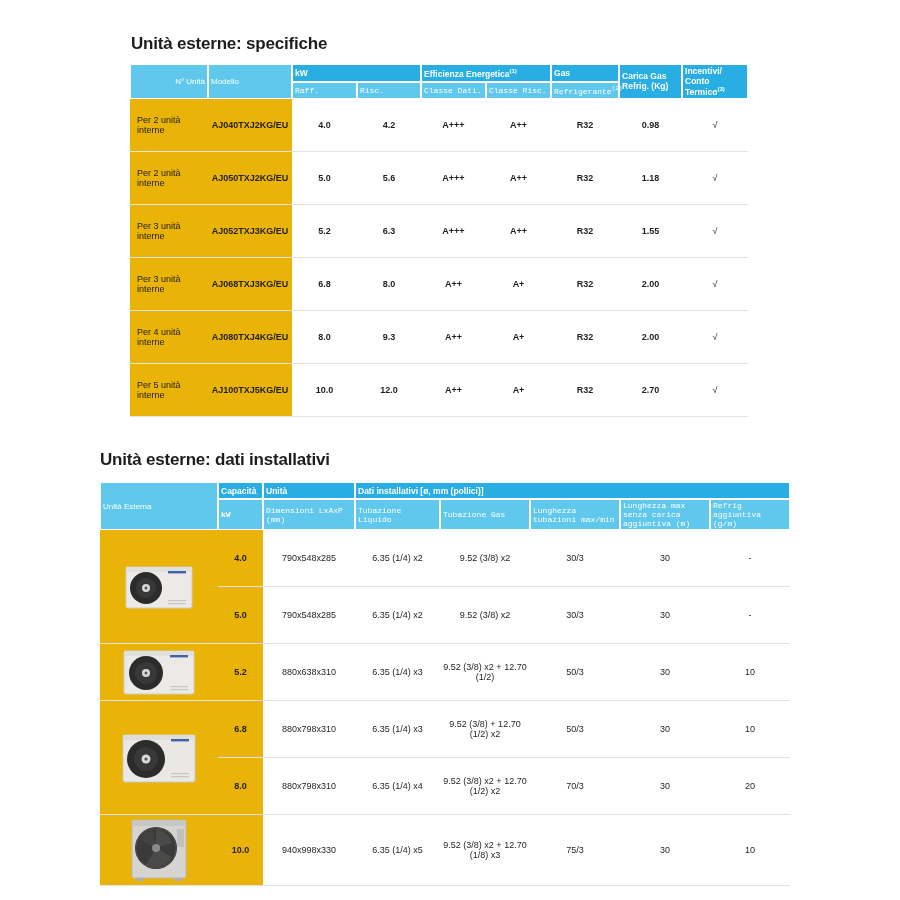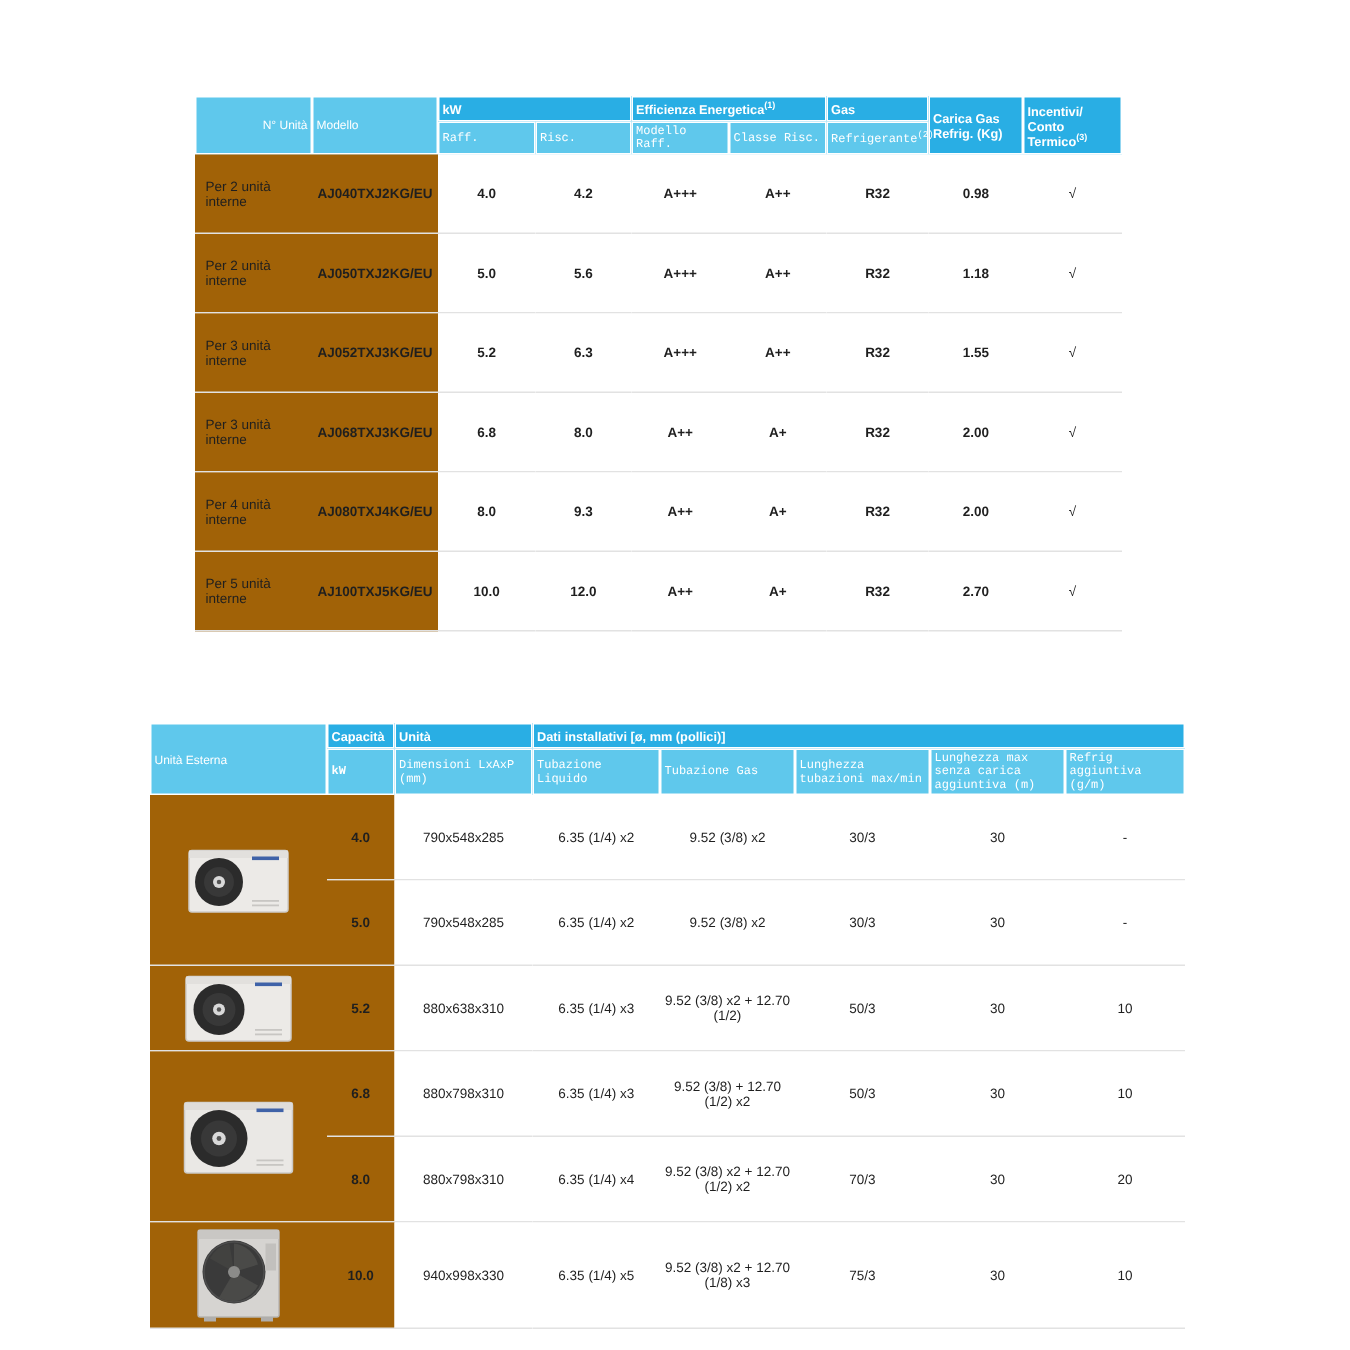--- a/index.html
+++ b/index.html
@@ -21,33 +21,34 @@
   th sup { font-size: 6px; vertical-align: super; }
   .row1 th { height: 17px; }
   .row2 th { height: 16px; font-family: Liberation Mono, monospace; }
   #table2 .row2 th { height: 22px; }
   th.span2 { height: 33px; }
   #table2 th.span2 { height: 39px; }
 
   td { font-size: 9px; color: #1f1f1f; text-align: center; vertical-align: middle; border-bottom: 1px solid #e2e2e2; padding: 2px 3px; background: #ffffff; }
   #table1 td { height: 53px; }
   #table2 td { height: 57px; }
-  td.graybg { background: #a16207; }
+  td.graybg { background: #eab308; }
   td.left { text-align: left; padding-left: 7px; }
   .bold { font-weight: bold; }
   th.left-pad { text-align: right; padding-left: 7px; }
 
   .unit-img-cell { text-align: center; }
   .unit-img-cell svg { display: inline-block; vertical-align: middle; }
 </style>
 </head>
 <body>
 
 <div class="page">
 
+  <div class="section-title" id="title1">Unità esterne: specifiche</div>
 
   <table id="table1">
     <colgroup>
       <col style="width:78px">
         <col style="width:84px">
         <col style="width:65px">
         <col style="width:64px">
       <col style="width:65px">
         <col style="width:65px">
         <col style="width:68px">
@@ -60,21 +61,21 @@
         <th class="hdr-light span2" rowspan="2">Modello</th>
         <th class="hdr-dark" colspan="2">kW</th>
         <th class="hdr-dark" colspan="2"><span>Efficienza Energetica</span><sup>(1)</sup></th>
         <th class="hdr-dark">Gas</th>
         <th class="hdr-dark span2" rowspan="2"><span>Carica Gas</span><br><span>Refrig. (Kg)</span></th>
         <th class="hdr-dark span2" rowspan="2"><span>Incentivi/</span><br><span>Conto Termico</span><sup>(3)</sup></th>
       </tr>
       <tr class="row2">
         <th class="hdr-light">Raff.</th>
         <th class="hdr-light">Risc.</th>
-        <th class="hdr-light">Modello Raff.</th>
+        <th class="hdr-light">Classe Dati.</th>
         <th class="hdr-light">Classe Risc.</th>
         <th class="hdr-light"><span>Refrigerante</span><sup>(2)</sup></th>
       </tr>
     </thead>
     <tbody>
       <tr>
         <td class="graybg left">Per 2 unità interne</td>
         <td class="graybg bold">AJ040TXJ2KG/EU</td>
         <td class="bold">4.0</td>
         <td class="bold">4.2</td>
@@ -135,20 +136,21 @@
         <td class="bold">12.0</td>
         <td class="bold">A++</td>
         <td class="bold">A+</td>
         <td class="bold">R32</td>
         <td class="bold">2.70</td>
         <td>√</td>
       </tr>
     </tbody>
   </table>
 
+  <div class="section-title" id="title2">Unità esterne: dati installativi</div>
 
   <table id="table2">
     <colgroup>
       <col style="width:118px">
         <col style="width:45px">
         <col style="width:92px">
         <col style="width:85px">
       <col style="width:90px">
         <col style="width:90px">
         <col style="width:90px">

